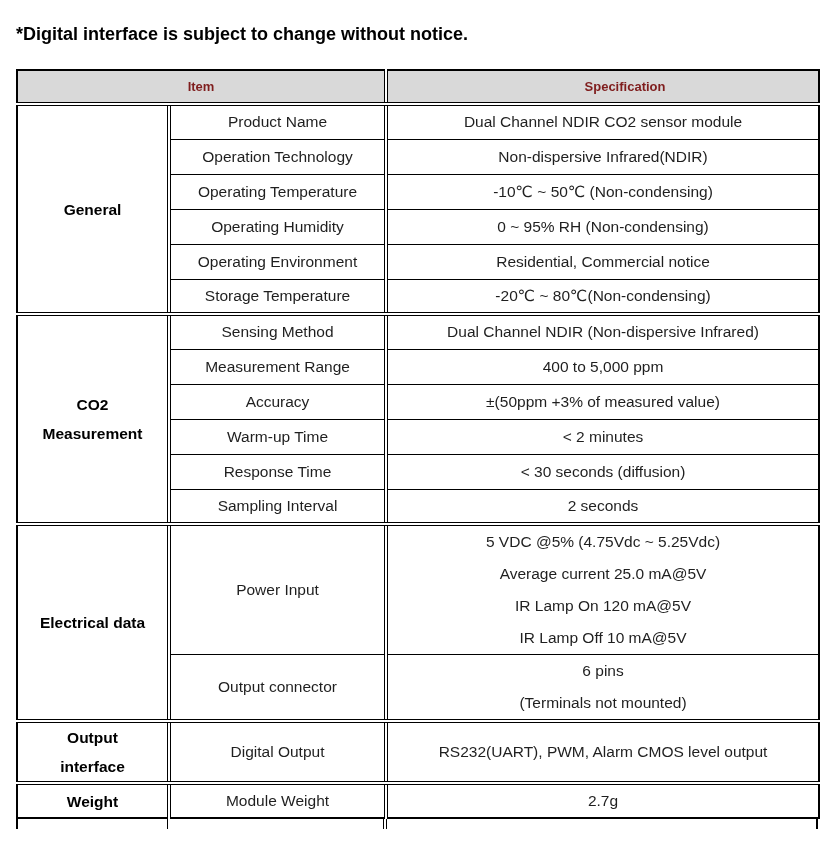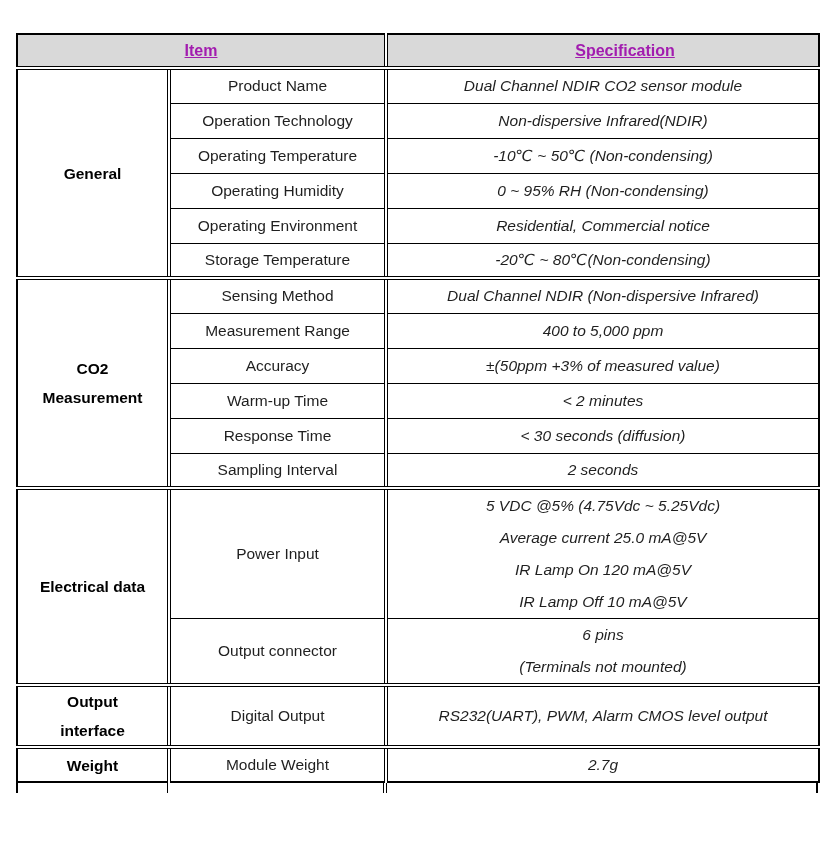--- a/index.html
+++ b/index.html
@@ -43,25 +43,24 @@
   .spec-table th,
   .spec-table td {
     border: 1px solid #000000;
     text-align: center;
     vertical-align: middle;
     padding: 0 4px;
     overflow: hidden;
   }
   .spec-table thead th {
     height: 31px;
-    font-size: 16px;
-    font-weight: bold;
-    color: #a21caf;
+    font-size: 13px;
+    font-weight: bold;
+    color: #7f1d1d;
     border-bottom: 4px double #000000;
-    text-decoration: underline;
   }
   .spec-table thead th.th-spec {
     border-left: 4px double #000000;
   }
   .spec-table tbody tr {
     height: 35px;
   }
   .spec-table td {
     font-size: 15.5px;
     line-height: 32px;
@@ -70,21 +69,20 @@
   .spec-table td.cat {
     font-weight: bold;
     color: #000000;
     line-height: 29px;
   }
   .spec-table td.item {
     border-left: 4px double #000000;
   }
   .spec-table td.spec {
     border-left: 4px double #000000;
-    font-style: italic;
   }
   .spec-table .sec-end {
     border-bottom: 4px double #000000;
     border-radius: 31px;
   }
   
   .partial-row {
     position: relative;
     width: 802px;
     height: 11px;
@@ -101,20 +99,21 @@
   .stub.s-div2a  { left: 367px; border-left-width: 1px; }
   .stub.s-div2b  { left: 370px; border-left-width: 1px; }
   .stub.s-right  { left: 800px; }
 </style>
 </head>
 <body>
 
 <div class="page">
 
 
+  <p class="note">*Digital interface is subject to change without notice.</p>
 
   <table class="spec-table">
     <colgroup>
       <col style="width:152px">
       <col style="width:217px">
       <col style="width:433px">
     </colgroup>
     <thead>
       <tr>
         <th colspan="2" class="th-item" style="background: rgb(217, 217, 217);">Item</th>

